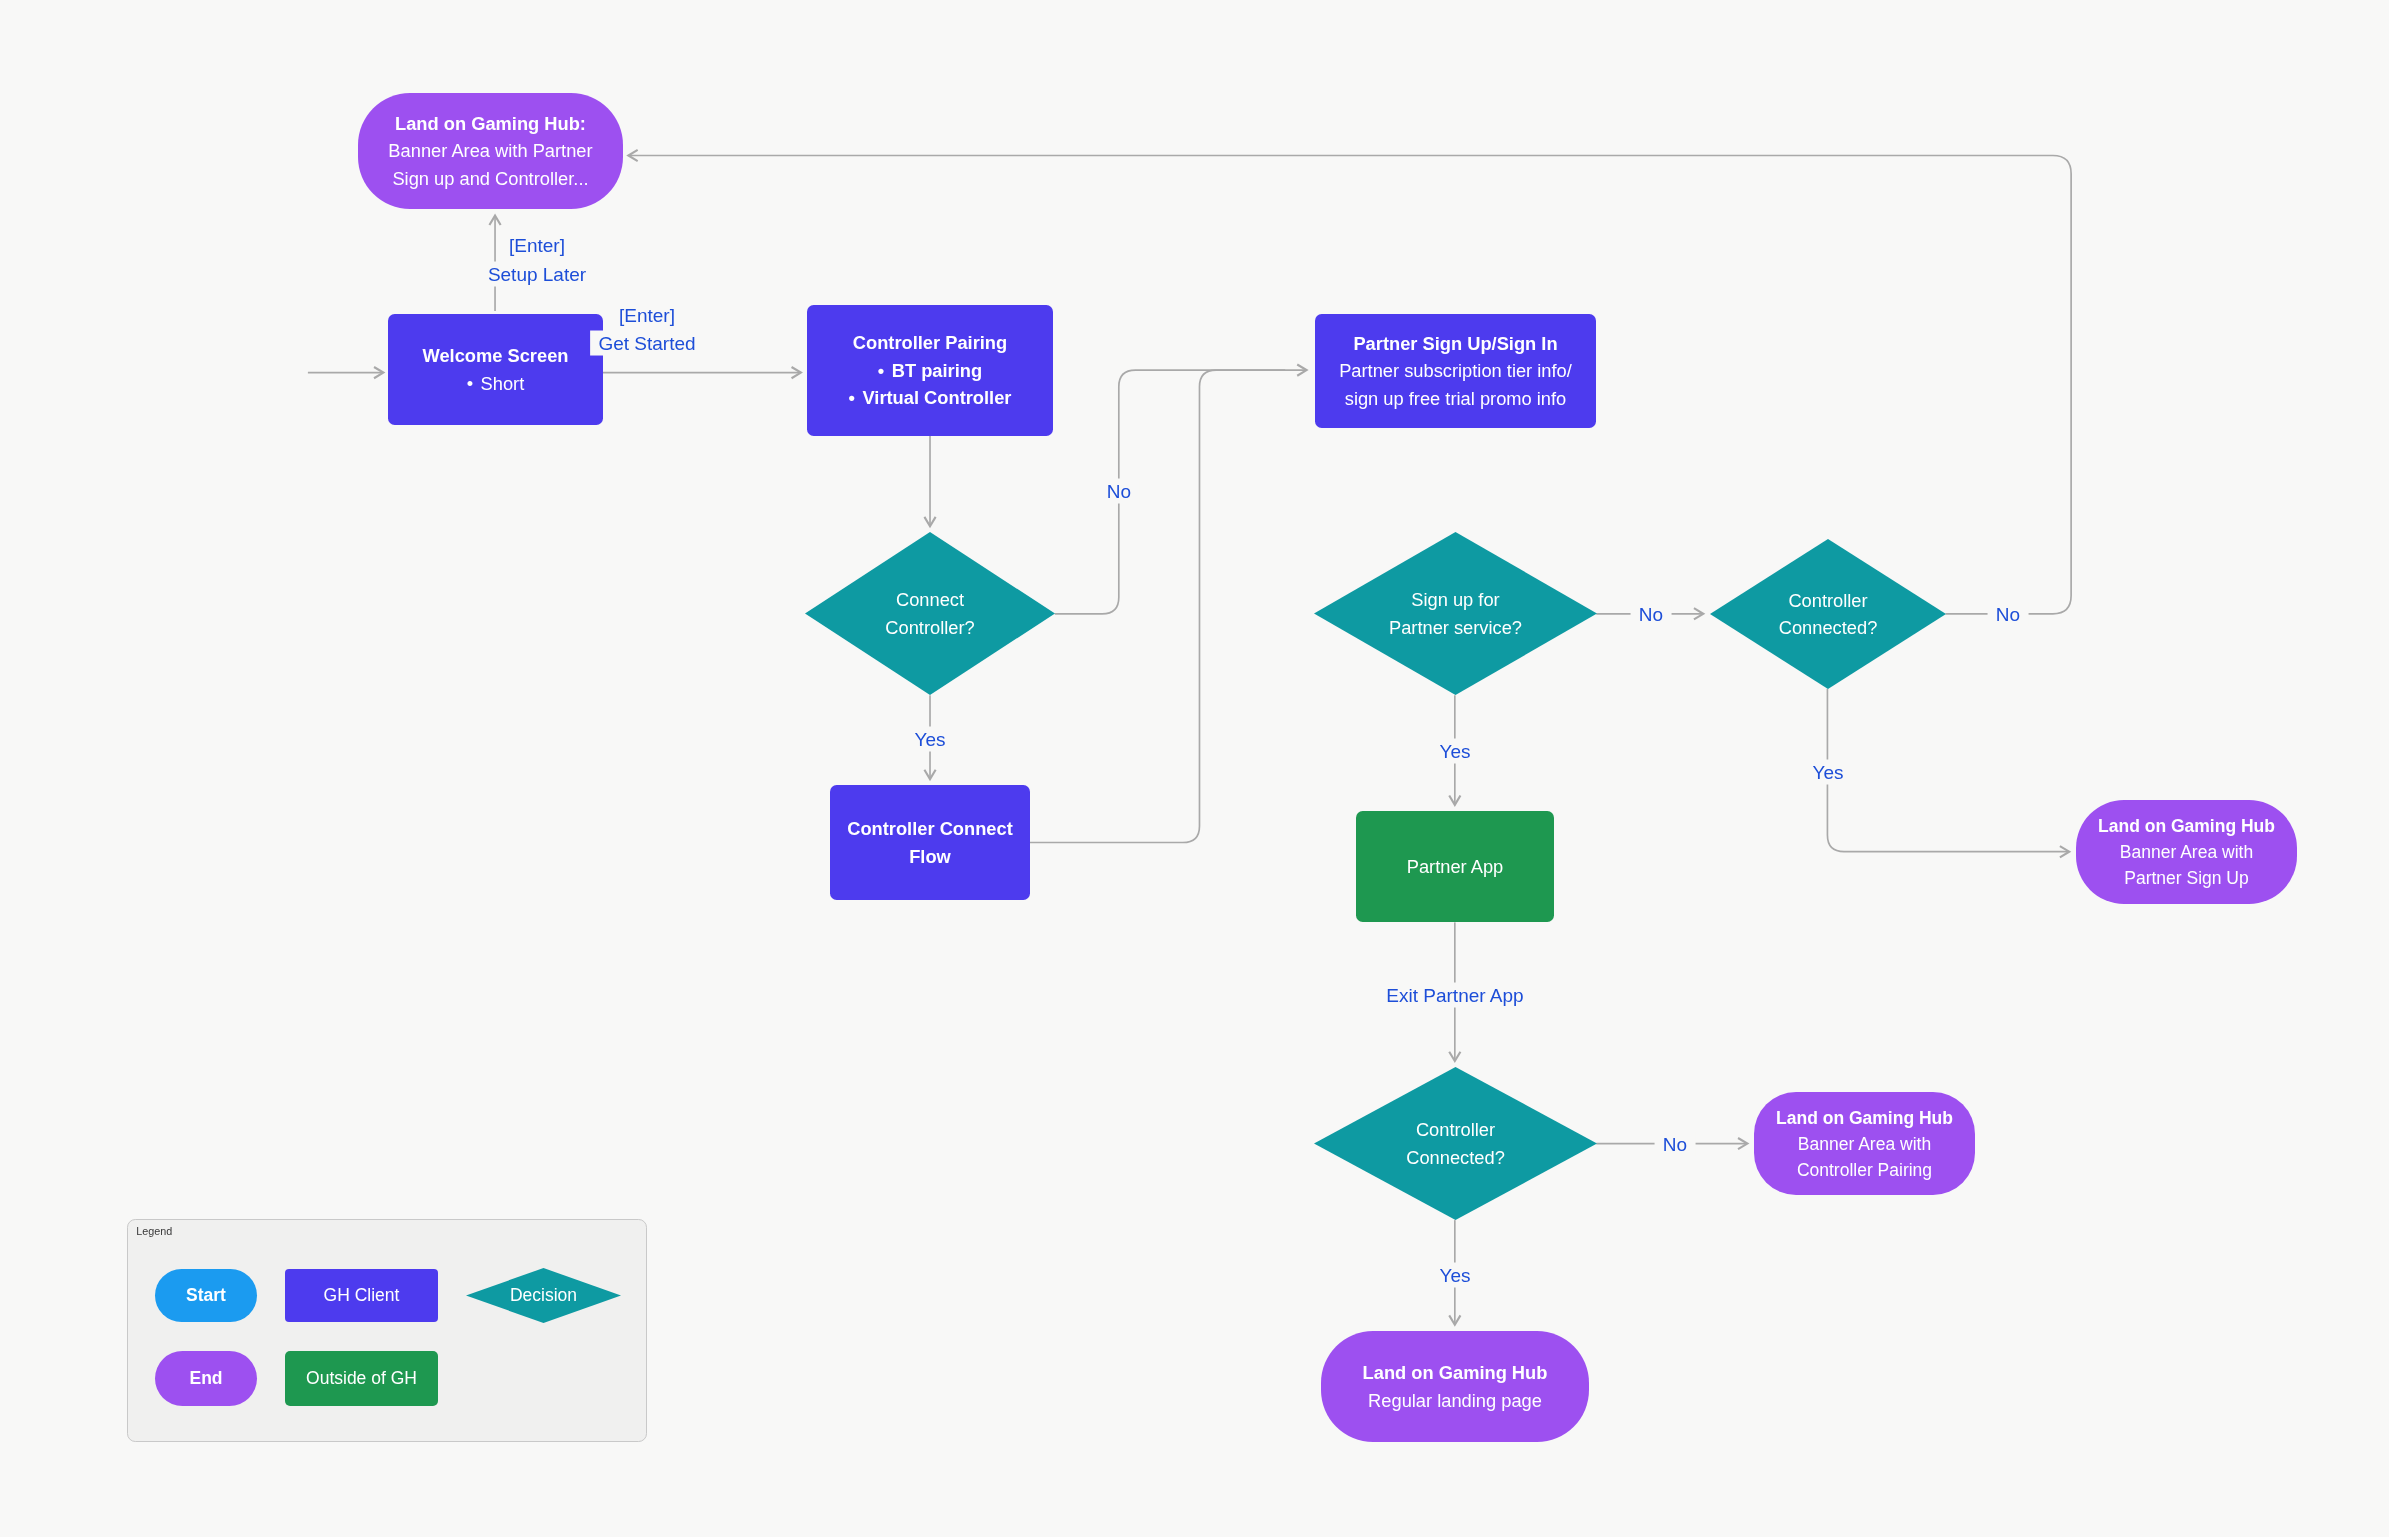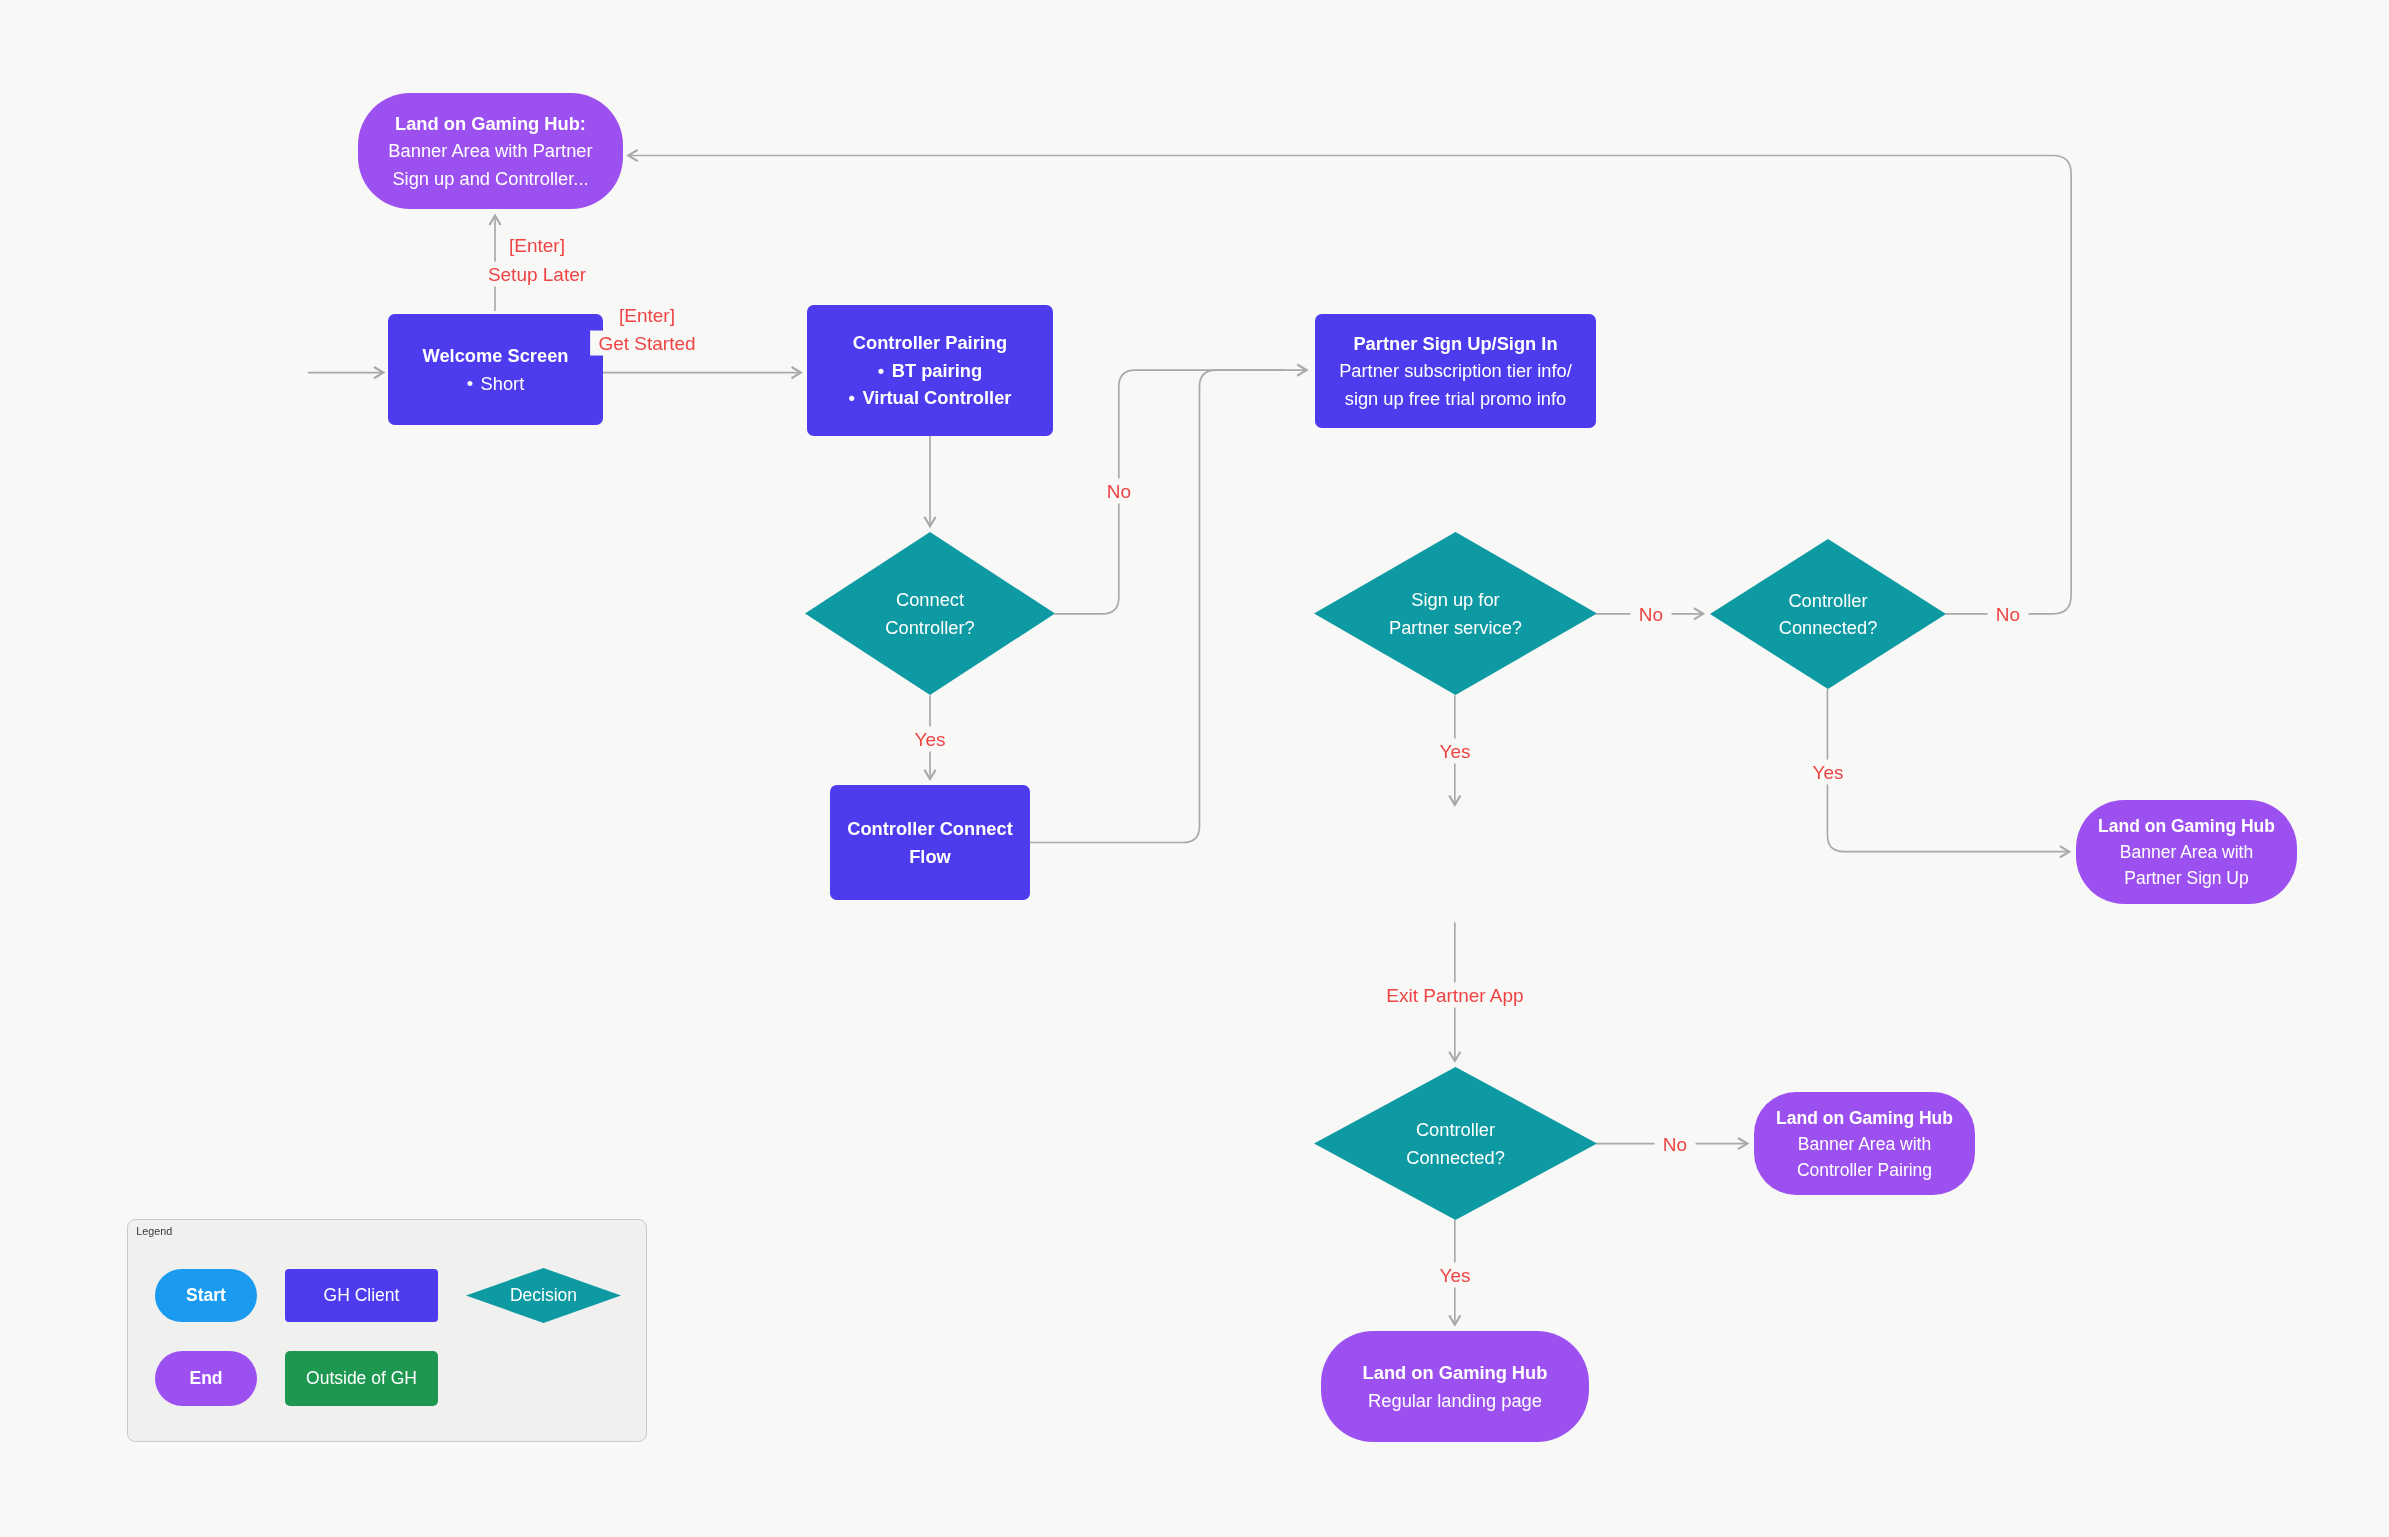--- a/index.html
+++ b/index.html
@@ -24,21 +24,21 @@
   .blue{background:#1B9BF0;}
   .purple{background:#9D50F0;}
   .green{background:#1E9850;}
   .teal{background:#0E9AA2;}
   .diamond{clip-path:polygon(50% 0%,100% 50%,50% 100%,0% 50%);}
   .bold{font-weight:700;}
   .t{width:100%;}
   .brow{display:flex;align-items:center;justify-content:center;gap:7.5px;}
   .elabel{
     position:absolute;transform:translate(-50%,-50%);
-    background:#F8F8F7;color:#ef4444;font-size:19px;line-height:21.6px;
+    background:#F8F8F7;color:#1d4ed8;font-size:19px;line-height:21.6px;
     padding:1.7px 8.3px;white-space:nowrap;text-align:right;
   }
   #legend{
     position:absolute;left:127px;top:1219px;width:520px;height:223px;
     background:#F0F0EF;border:1.7px solid #C9C9C9;border-radius:8.3px;
     box-sizing:border-box;
   }
   #legend .ltitle{
     position:absolute;left:8.3px;top:5px;font-size:10.8px;color:#3A3A3A;
   }
@@ -120,20 +120,23 @@
   <div class="node teal diamond" style="left:1314px;top:532px;width:283px;height:163px;">
     <div class="t">Sign up for</div>
     <div class="t">Partner service?</div>
   </div>
 
   <div class="node teal diamond" style="left:1710px;top:539px;width:236px;height:150px;">
     <div class="t">Controller</div>
     <div class="t">Connected?</div>
   </div>
 
+  <div class="node rect green" style="left:1356px;top:811px;width:198px;height:111px;">
+    <div class="t">Partner App</div>
+  </div>
 
   <div class="node purple round58" style="left:2076px;top:800px;width:221px;height:104px;font-size:17.5px;line-height:26px;">
     <div class="t bold">Land on Gaming Hub</div>
     <div class="t">Banner Area with</div>
     <div class="t">Partner Sign Up</div>
   </div>
 
   <div class="node teal diamond" style="left:1314px;top:1067px;width:283px;height:153px;">
     <div class="t">Controller</div>
     <div class="t">Connected?</div>

